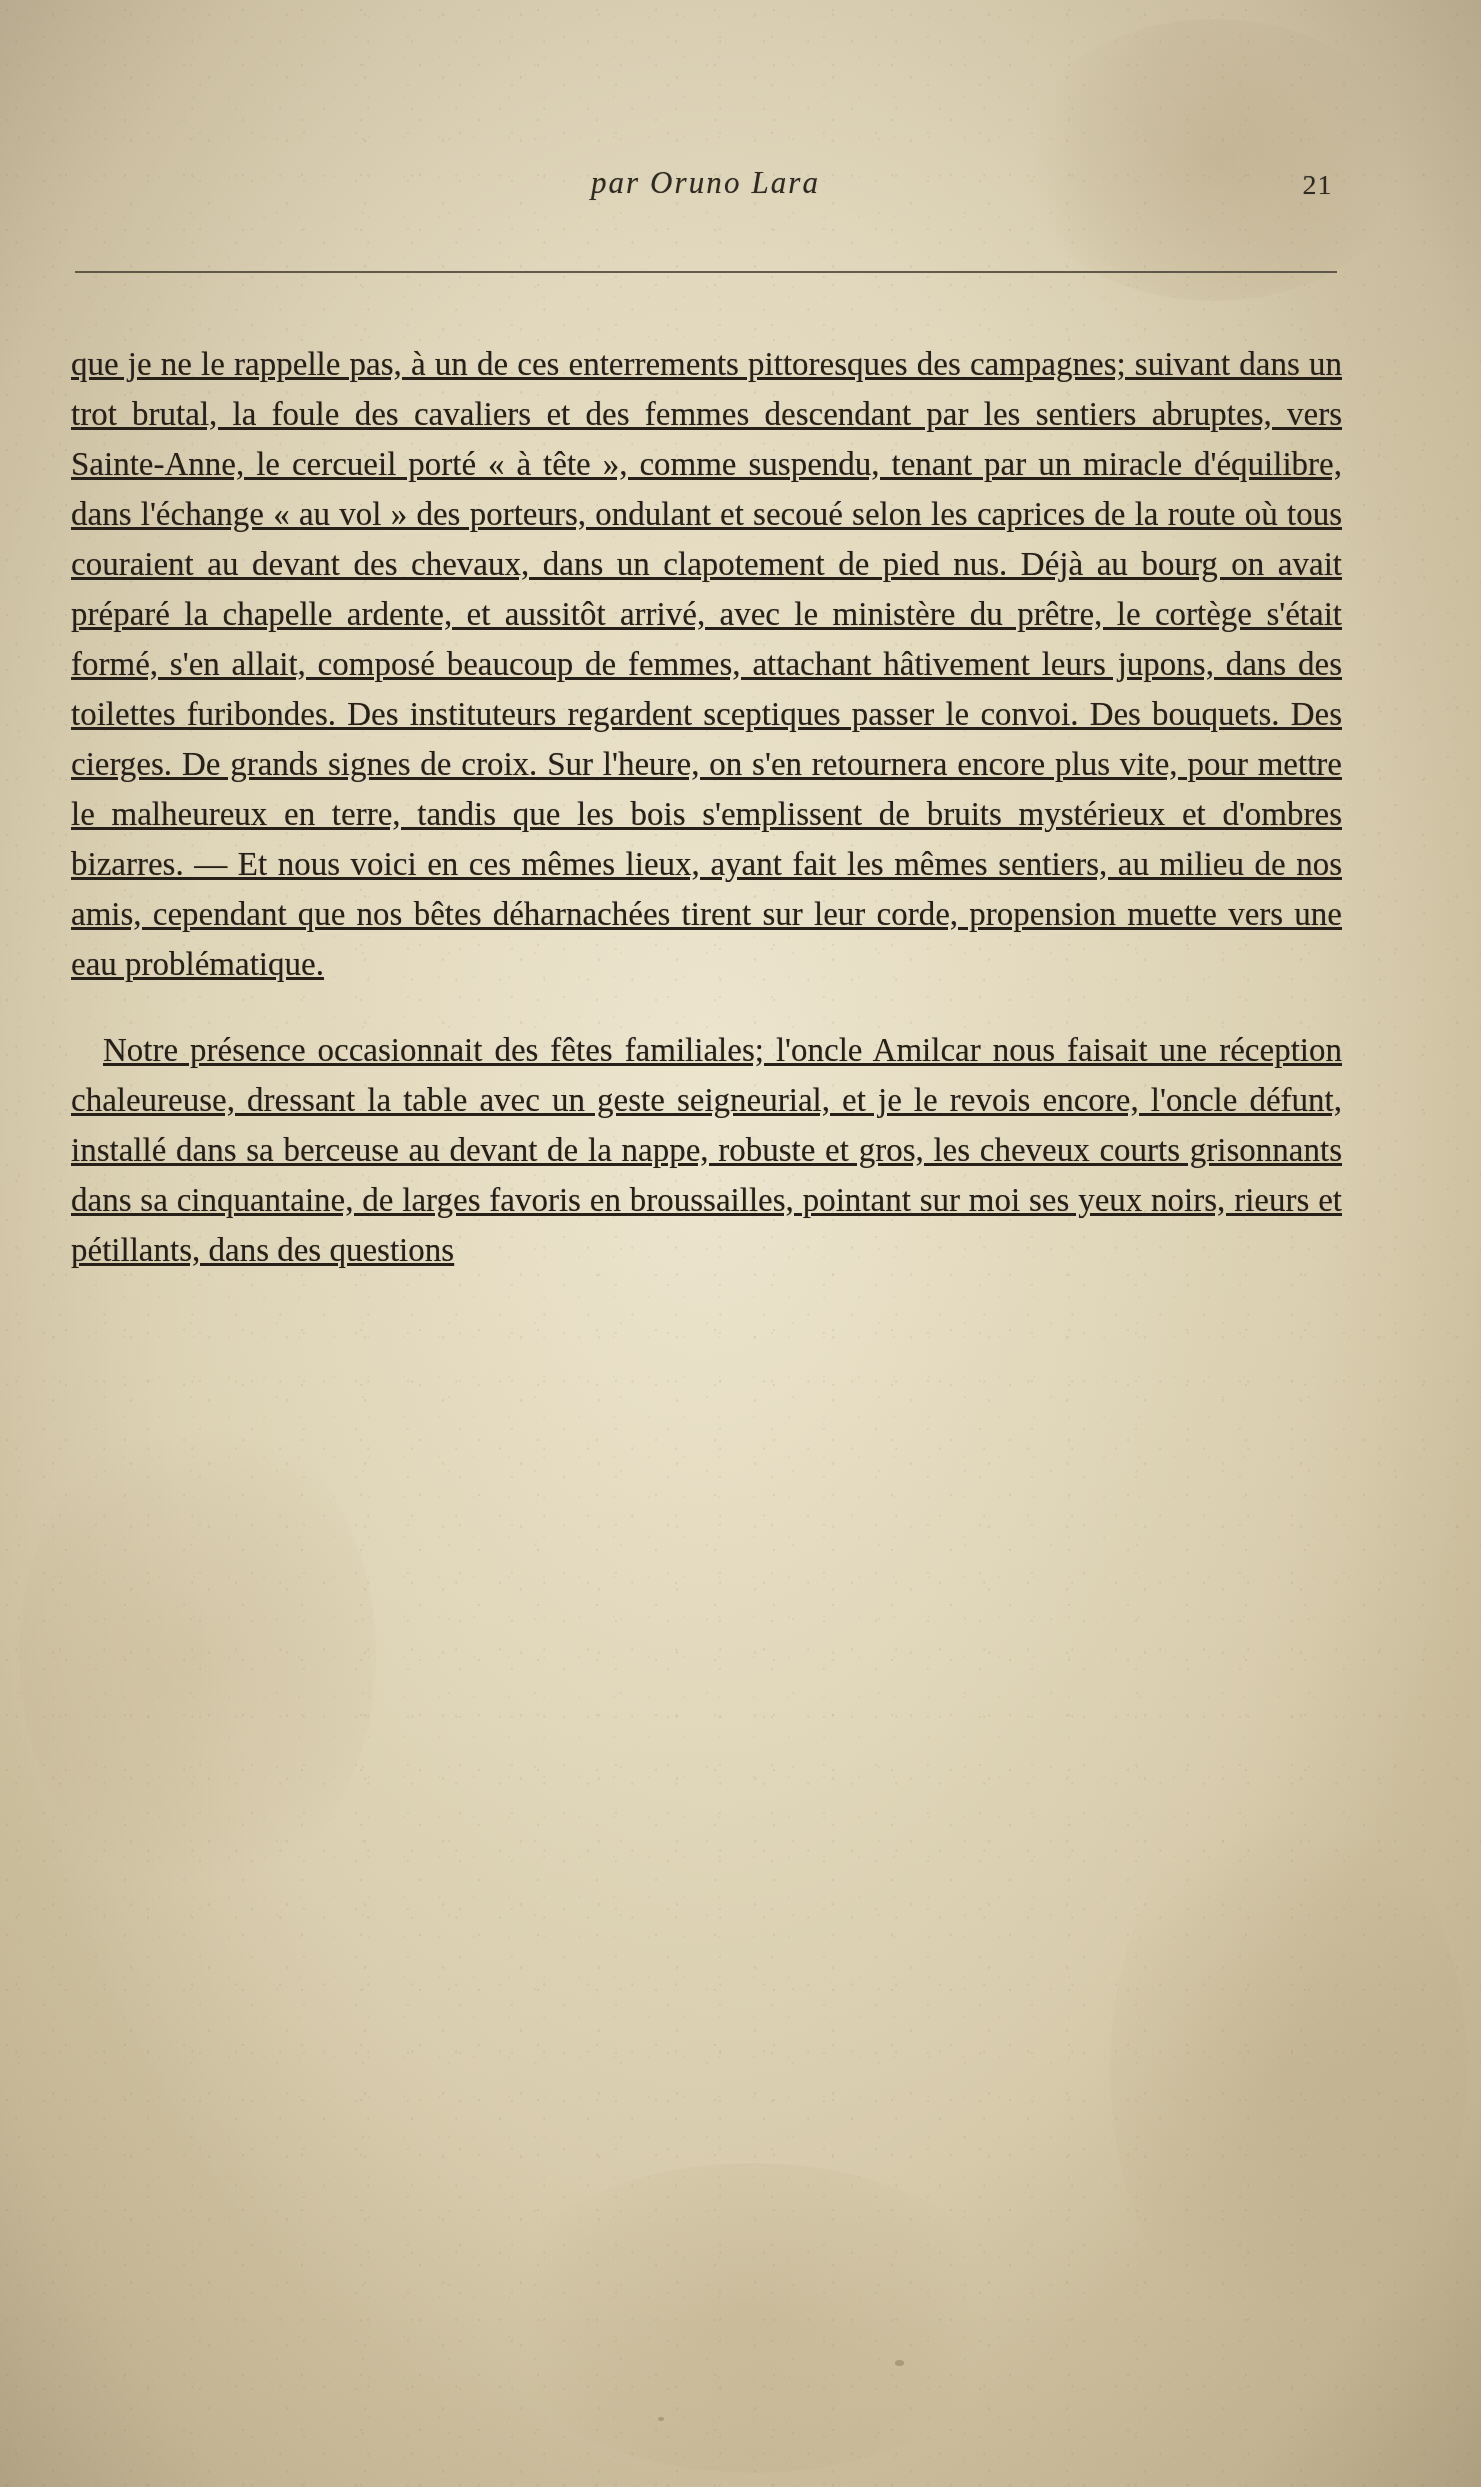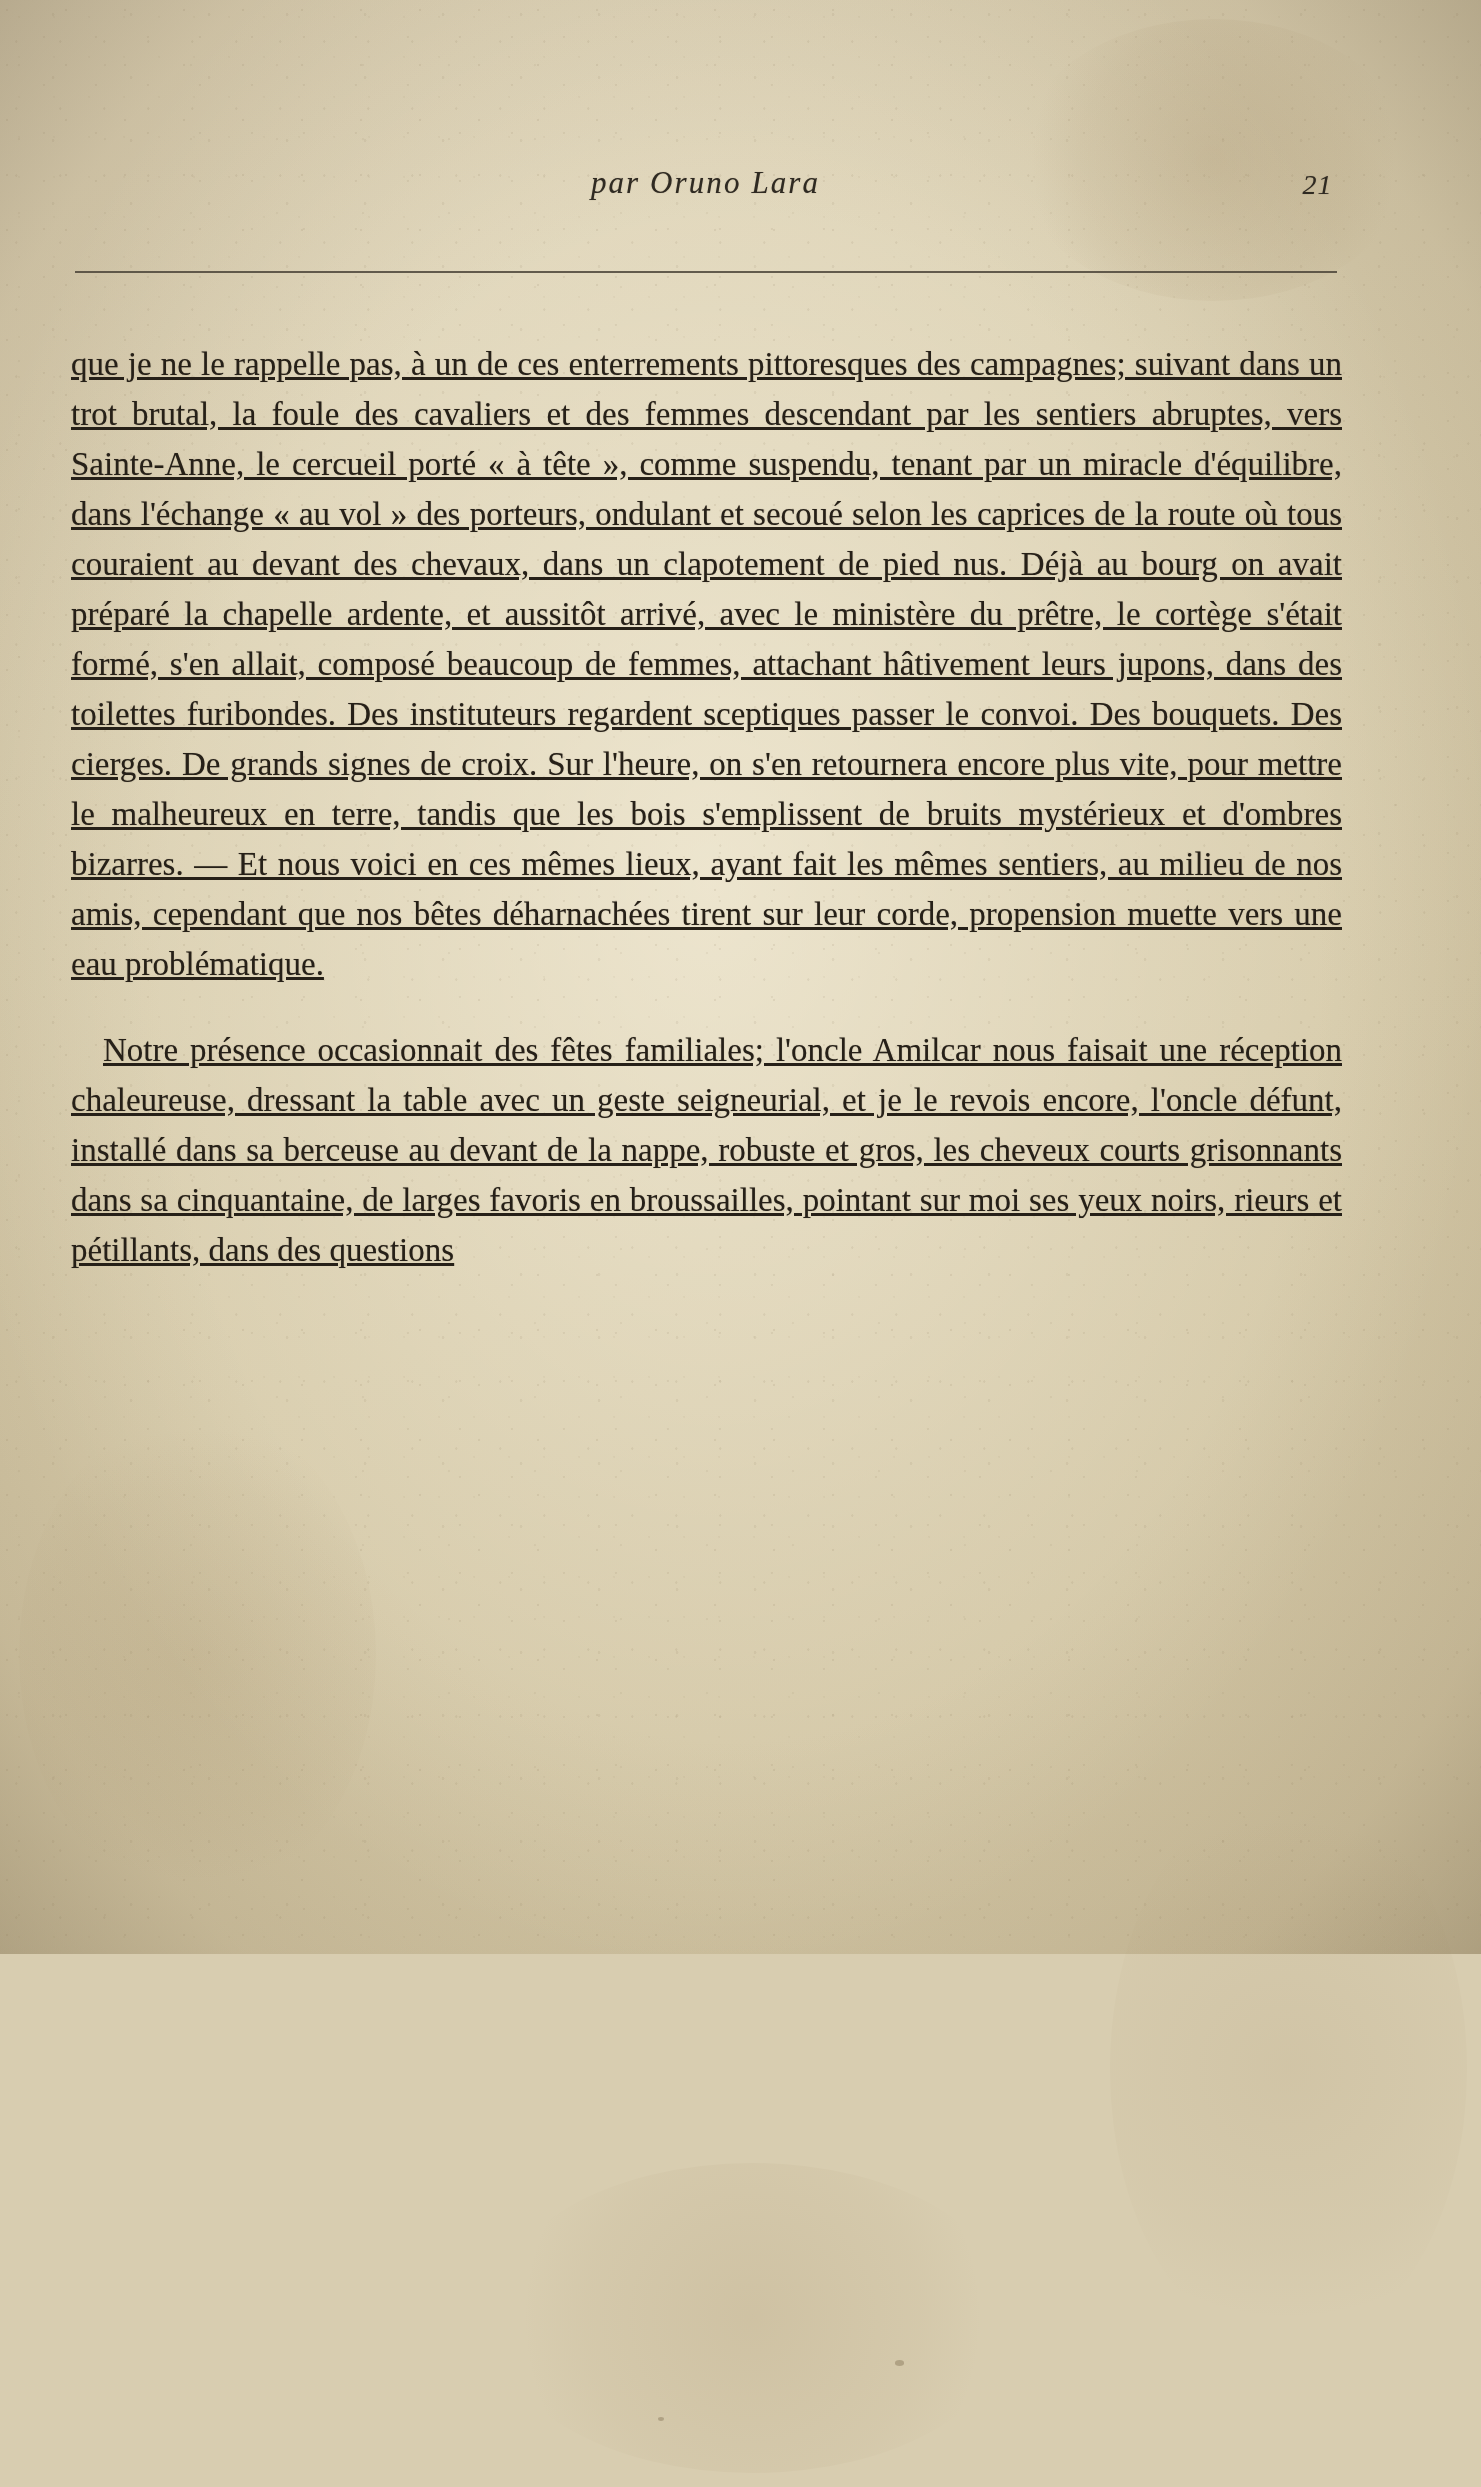--- a/index.html
+++ b/index.html
@@ -10,21 +10,21 @@
     width: 1481px;
     height: 2487px;
     background: #d8cdb0;
     font-family: "Liberation Serif", serif;
     overflow: hidden;
   }
   
   .page {
     position: relative;
     width: 1481px;
-    height: 1954px;
+    height: 2487px;
     background:
       radial-gradient(ellipse at 48% 45%, rgba(255,250,235,0.55) 0%, rgba(255,250,235,0.22) 42%, rgba(120,100,70,0.00) 72%),
       radial-gradient(ellipse at 50% 50%, rgba(160,140,100,0.00) 55%, rgba(120,100,68,0.16) 85%, rgba(95,78,50,0.30) 100%),
       linear-gradient(160deg, #ddd2b6 0%, #d9ceaf 30%, #d5c9a8 60%, #cfc2a0 100%);
     box-sizing: border-box;
   }
   
   .grain {
     position: absolute;
     inset: 0;
@@ -77,21 +77,20 @@
     white-space: nowrap;
   }
   .page-number {
     position: absolute;
     right: 5.6px;
     top: 3.8px;
     font-family: "Liberation Serif", serif;
     font-size: 28px;
     letter-spacing: 0.9px;
     color: #2f2a22;
-    font-style: italic;
   }
   .rule {
     position: absolute;
     left: 75px;
     top: 271px;
     width: 1262px;
     height: 1.9px;
     background: #4b4438;
     opacity: .85;
   }

